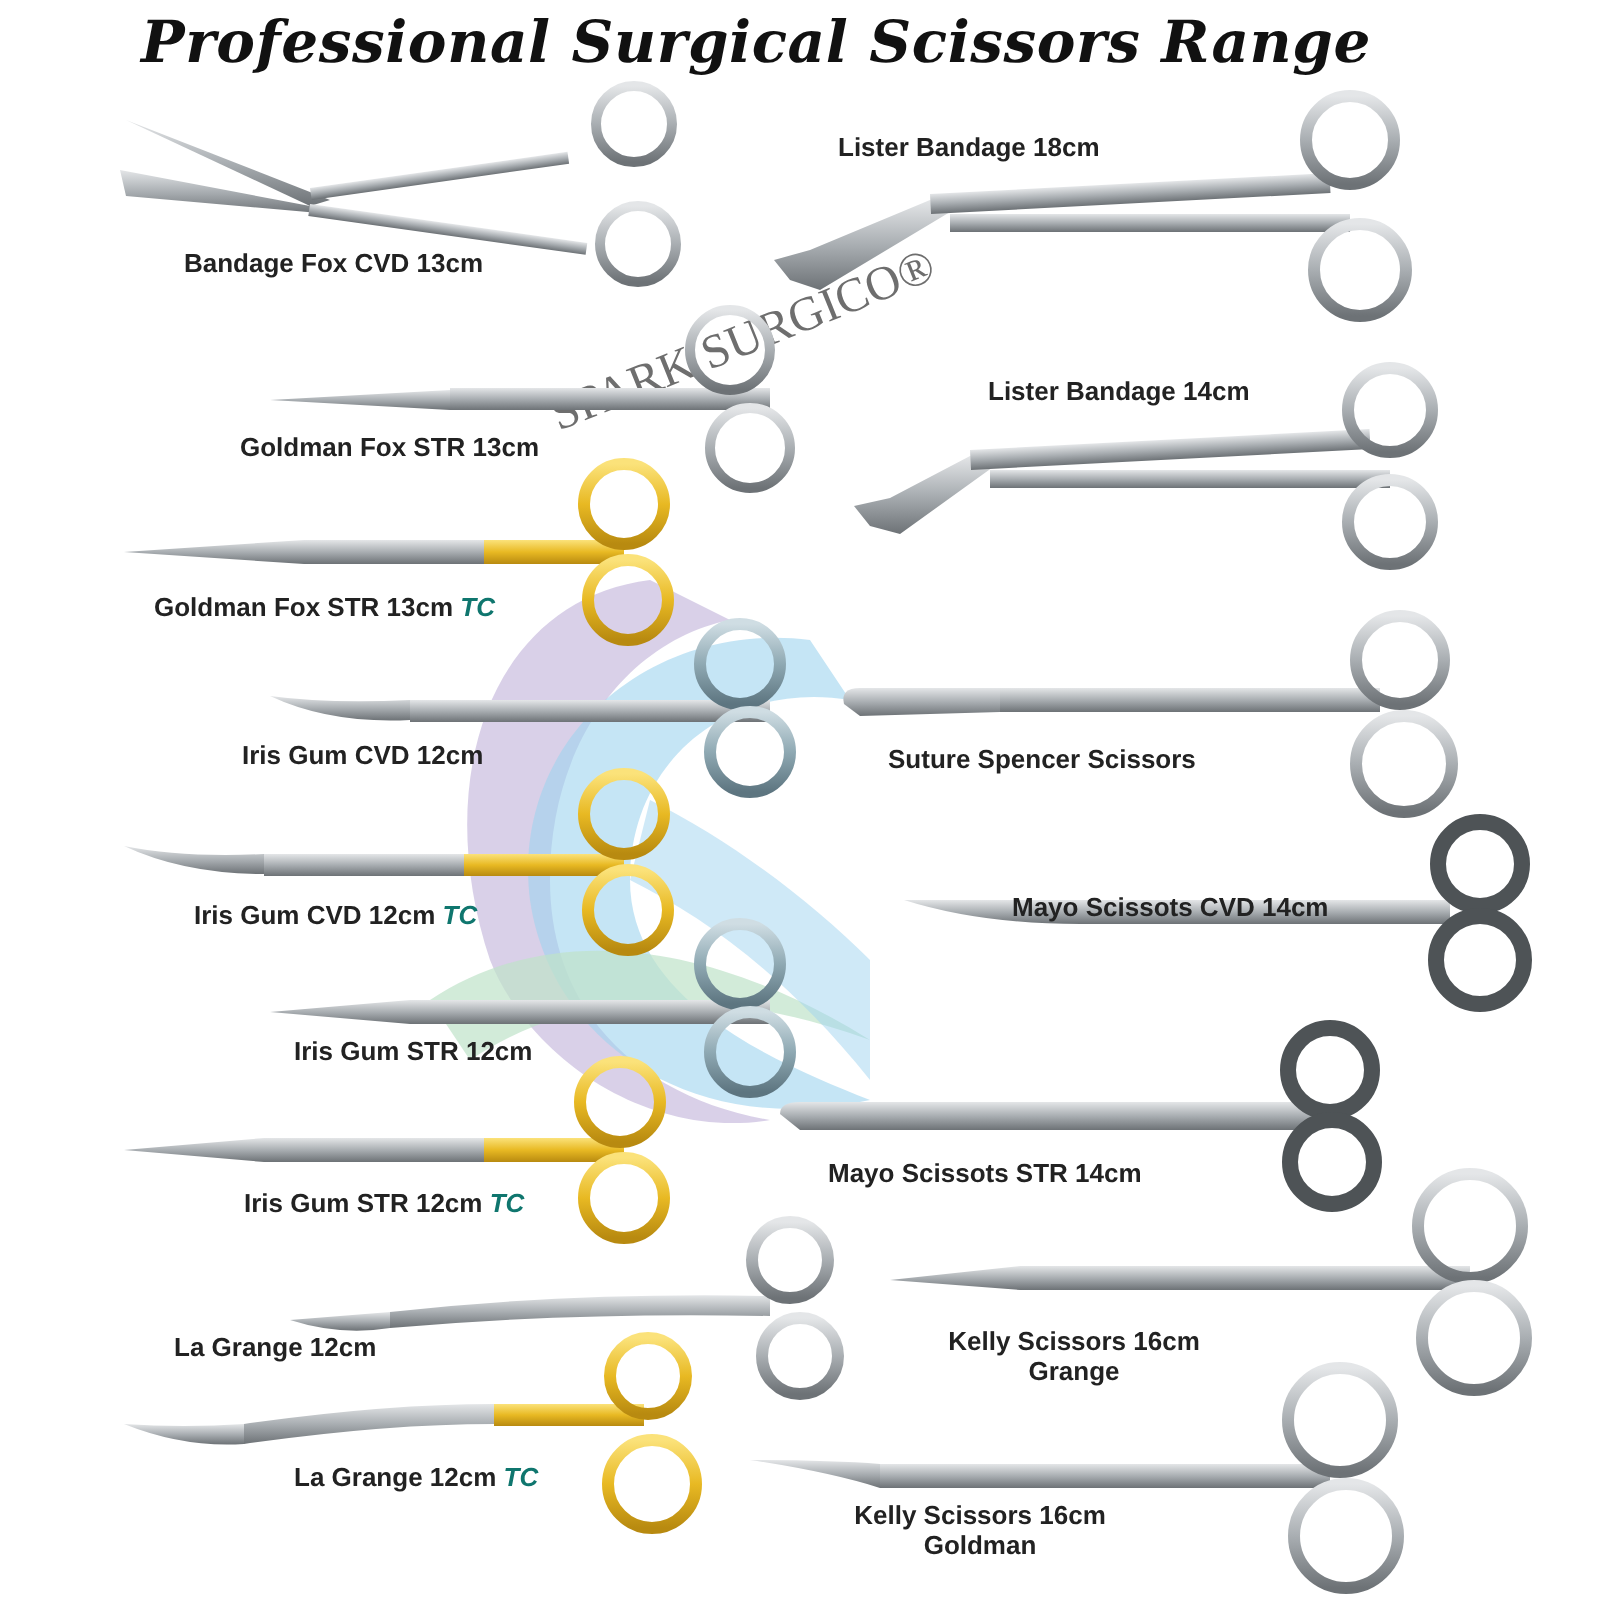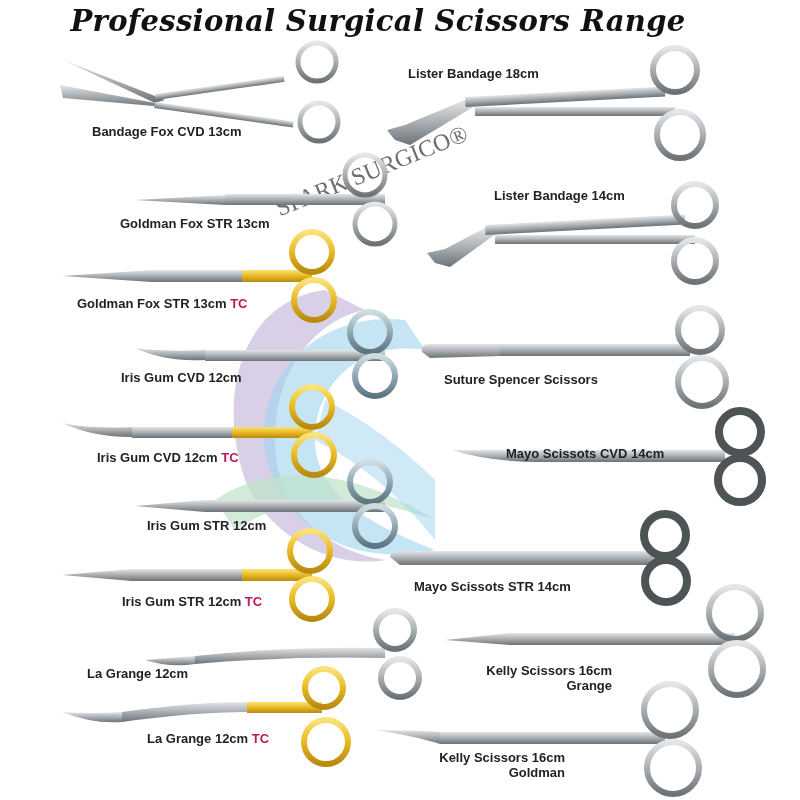--- a/index.html
+++ b/index.html
@@ -15,22 +15,22 @@
   .logo { position: absolute; left: 205px; top: 280px; width: 240px; height: 300px; }
   .watermark {
     position: absolute; left: 282px; top: 195px;
     font-family: "Liberation Serif", serif; font-size: 24px; color: #555;
     transform: rotate(-22deg); transform-origin: left bottom; white-space: nowrap; opacity: 0.85;
   }
   .label {
     position: absolute; font-weight: bold; font-size: 13px; color: #222;
     white-space: nowrap; line-height: 15px;
   }
-  .label .tc { color: #be185d; }
-  .label.center { text-align: right; }
+  .label .tc { color: #0f766e; font-style: italic; }
+  .label.center { text-align: center; }
   svg.sc { position: absolute; overflow: visible; }
 </style>
 </head>
 <body>
 
 <div id="canvas">
 
   <svg width="0" height="0" style="position:absolute">
     <defs>
       <linearGradient id="steel" x1="0" y1="0" x2="0" y2="1">
@@ -150,21 +150,21 @@
     <path d="M0 42 Q30 54 60 52 L60 42 Q30 44 0 42 Z" fill="url(#steel)"></path>
     <path d="M60 42 Q130 32 185 32 L185 42 Q130 42 60 52 Z" fill="url(#steel)"></path>
     <rect x="185" y="32" width="75" height="11" fill="url(#gold)"></rect>
     <circle cx="262" cy="18" r="19" fill="none" stroke="url(#gold)" stroke-width="6"></circle>
     <circle cx="264" cy="72" r="22" fill="none" stroke="url(#gold)" stroke-width="6"></circle>
   </svg>
   <div class="label" style="left:147px;top:731px">
     <span>La Grange 12cm</span> <span class="tc">TC</span>
   </div>
 
-  <div class="label" style="left:408px;top:66px">
+  <div class="label" style="left:419px;top:66px">
     <span>Lister Bandage 18cm</span>
   </div>
   <svg class="sc" style="left:385px;top:45px" width="330" height="120">
     <path d="M2 85 L20 80 L80 55 L95 58 L25 100 L10 95 Z" fill="url(#steel)"></path>
     <rect x="80" y="52" width="200" height="10" fill="url(#steel)" transform="rotate(-3 80 52)"></rect>
     <rect x="90" y="62" width="200" height="9" fill="url(#steel)"></rect>
     <circle cx="290" cy="25" r="22" fill="none" stroke="url(#steel)" stroke-width="6"></circle>
     <circle cx="295" cy="90" r="23" fill="none" stroke="url(#steel)" stroke-width="6"></circle>
   </svg>
 

